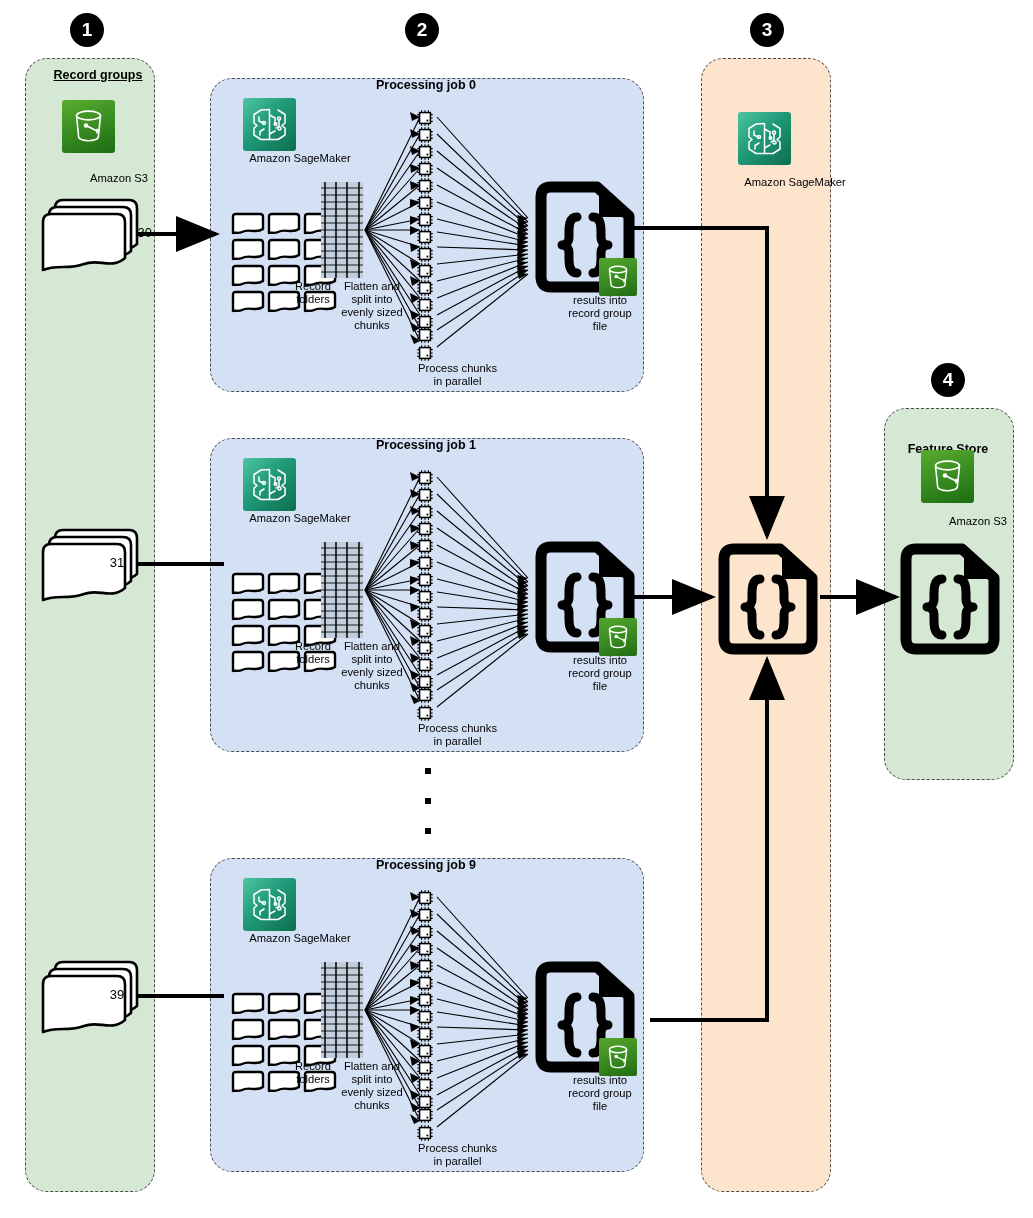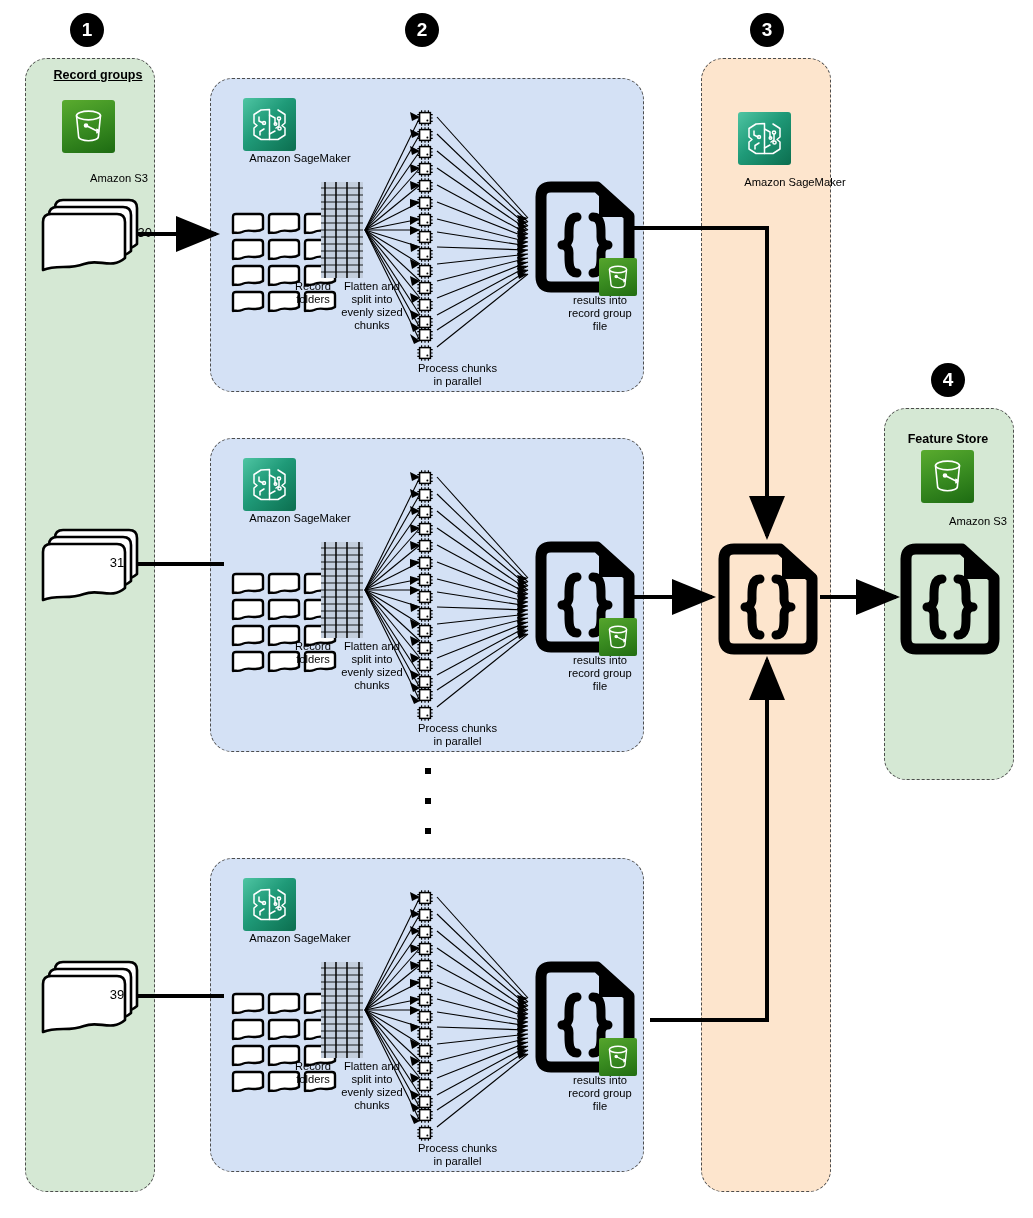--- a/index.html
+++ b/index.html
@@ -49,21 +49,24 @@
   <div class="badge" style="left:931px;top:363px;">4</div>
 
   <div class="panel green" style="left:25px;top:58px;width:128px;height:1132px;"></div>
   <div class="panel blue" style="left:210px;top:78px;width:432px;height:312px;"></div>
   <div class="panel blue" style="left:210px;top:438px;width:432px;height:312px;"></div>
   <div class="panel blue" style="left:210px;top:858px;width:432px;height:312px;"></div>
   <div class="panel orange" style="left:701px;top:58px;width:128px;height:1132px;"></div>
   <div class="panel green" style="left:884px;top:408px;width:128px;height:370px;"></div>
 
   <div class="ptitle" style="left:34px;top:68px;width:128px;text-decoration:underline;">Record groups</div>
-  <div class="ptitle" style="left:884px;top:432px;width:128px;">Feature Store</div>
+  <div class="ptitle" style="left:210px;top:78px;width:432px;">Processing job 0</div>
+  <div class="ptitle" style="left:210px;top:438px;width:432px;">Processing job 1</div>
+  <div class="ptitle" style="left:210px;top:858px;width:432px;">Processing job 9</div>
+  <div class="ptitle" style="left:884px;top:442px;width:128px;">Feature Store</div>
 
   <svg class="layer art" viewBox="0 0 1033 1218">
     <defs>
 
       <g id="docsheet">
         <path d="M0,8 Q0,0 8,0 L74,0 Q82,0 82,8 L82,44
                  C68,56 56,44 41,50 C26,56 14,50 0,56 Z" fill="#ffffff" stroke="#000" stroke-width="2.6" stroke-linejoin="round"></path>
       </g>
 
       <g id="folder">

